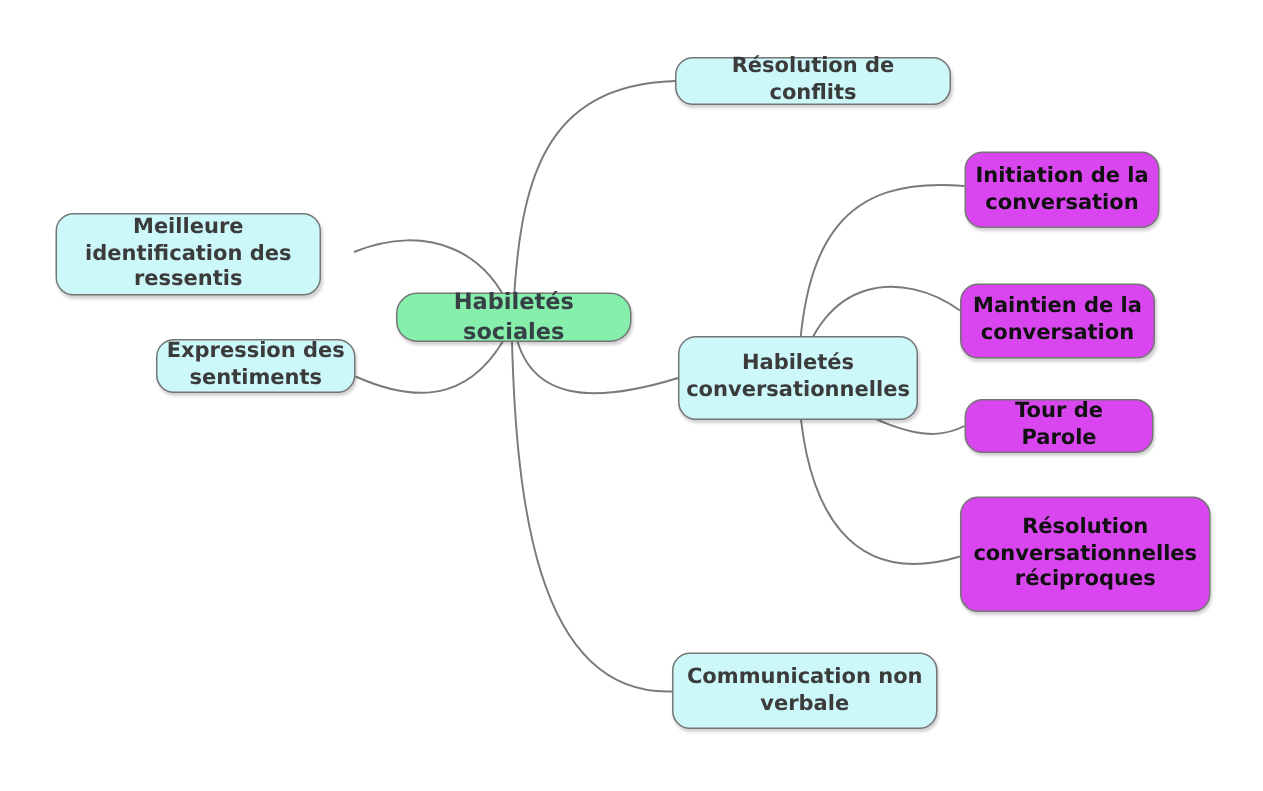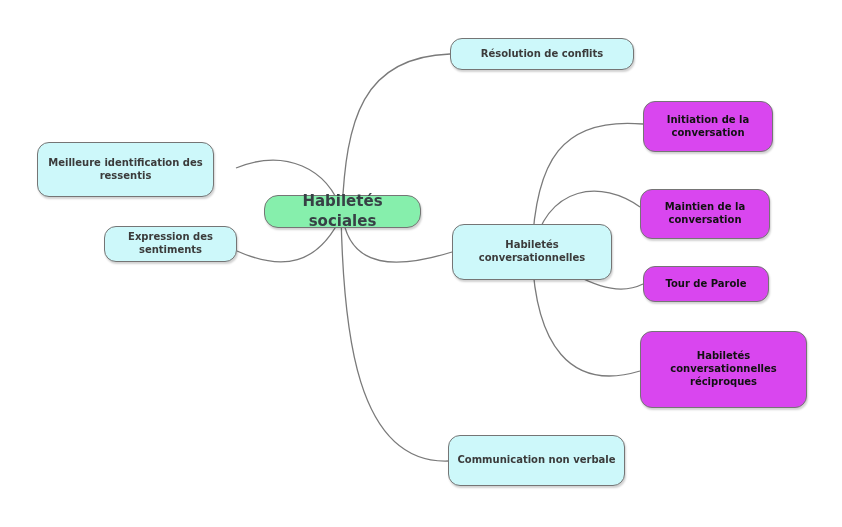--- a/index.html
+++ b/index.html
@@ -22,21 +22,21 @@
     stroke-width: 1.3;
   }
   .node {
     position: absolute;
     display: flex;
     align-items: center;
     justify-content: center;
     text-align: center;
     box-sizing: border-box;
     font-weight: bold;
-    font-size: 10px;
+    font-size: 14px;
     line-height: 1.28;
     padding: 2px 6px;
     border: 1.6px solid #757575;
     border-radius: 12px;
     box-shadow: 1px 2px 2px rgba(0,0,0,0.18);
     cursor: default;
   }
   .node--root {
     background: #86efac;
     color: #374045;
@@ -94,21 +94,21 @@
   </div>
 
   <div class="node node--leaf" style="left:643px; top:101px; width:130px; height:51px;">
     <span>Initiation de la conversation</span>
   </div>
 
   <div class="node node--leaf" style="left:640px; top:189px; width:130px; height:50px;">
     <span>Maintien de la conversation</span>
   </div>
 
-  <div class="node node--leaf" style="left:643px; top:266px; width:126px; height:36px;text-align:right;">
+  <div class="node node--leaf" style="left:643px; top:266px; width:126px; height:36px;">
     <span>Tour de Parole</span>
   </div>
 
   <div class="node node--leaf" style="left:640px; top:331px; width:167px; height:77px;">
-    <span>Habiletés conversationnelles réciproques</span>
+    <span>Résolution conversationnelles réciproques</span>
   </div>
 
 </div>
 
 </body></html>

